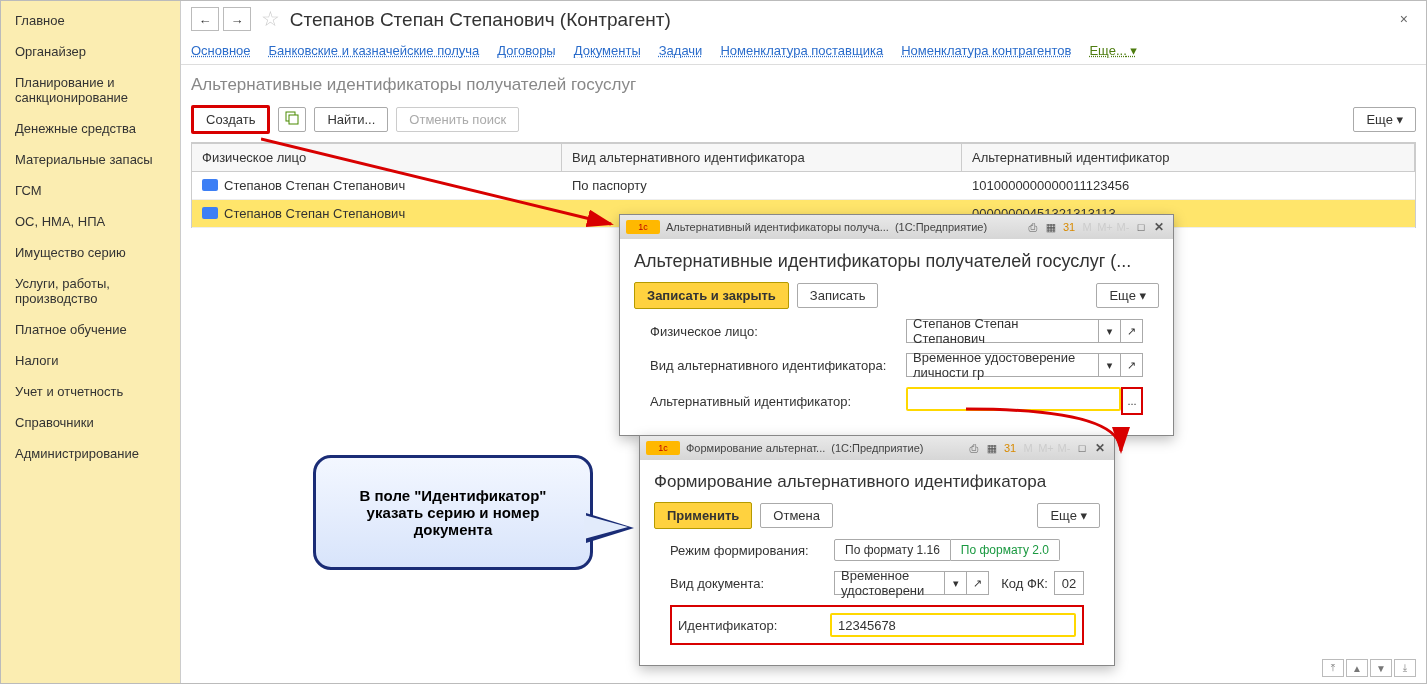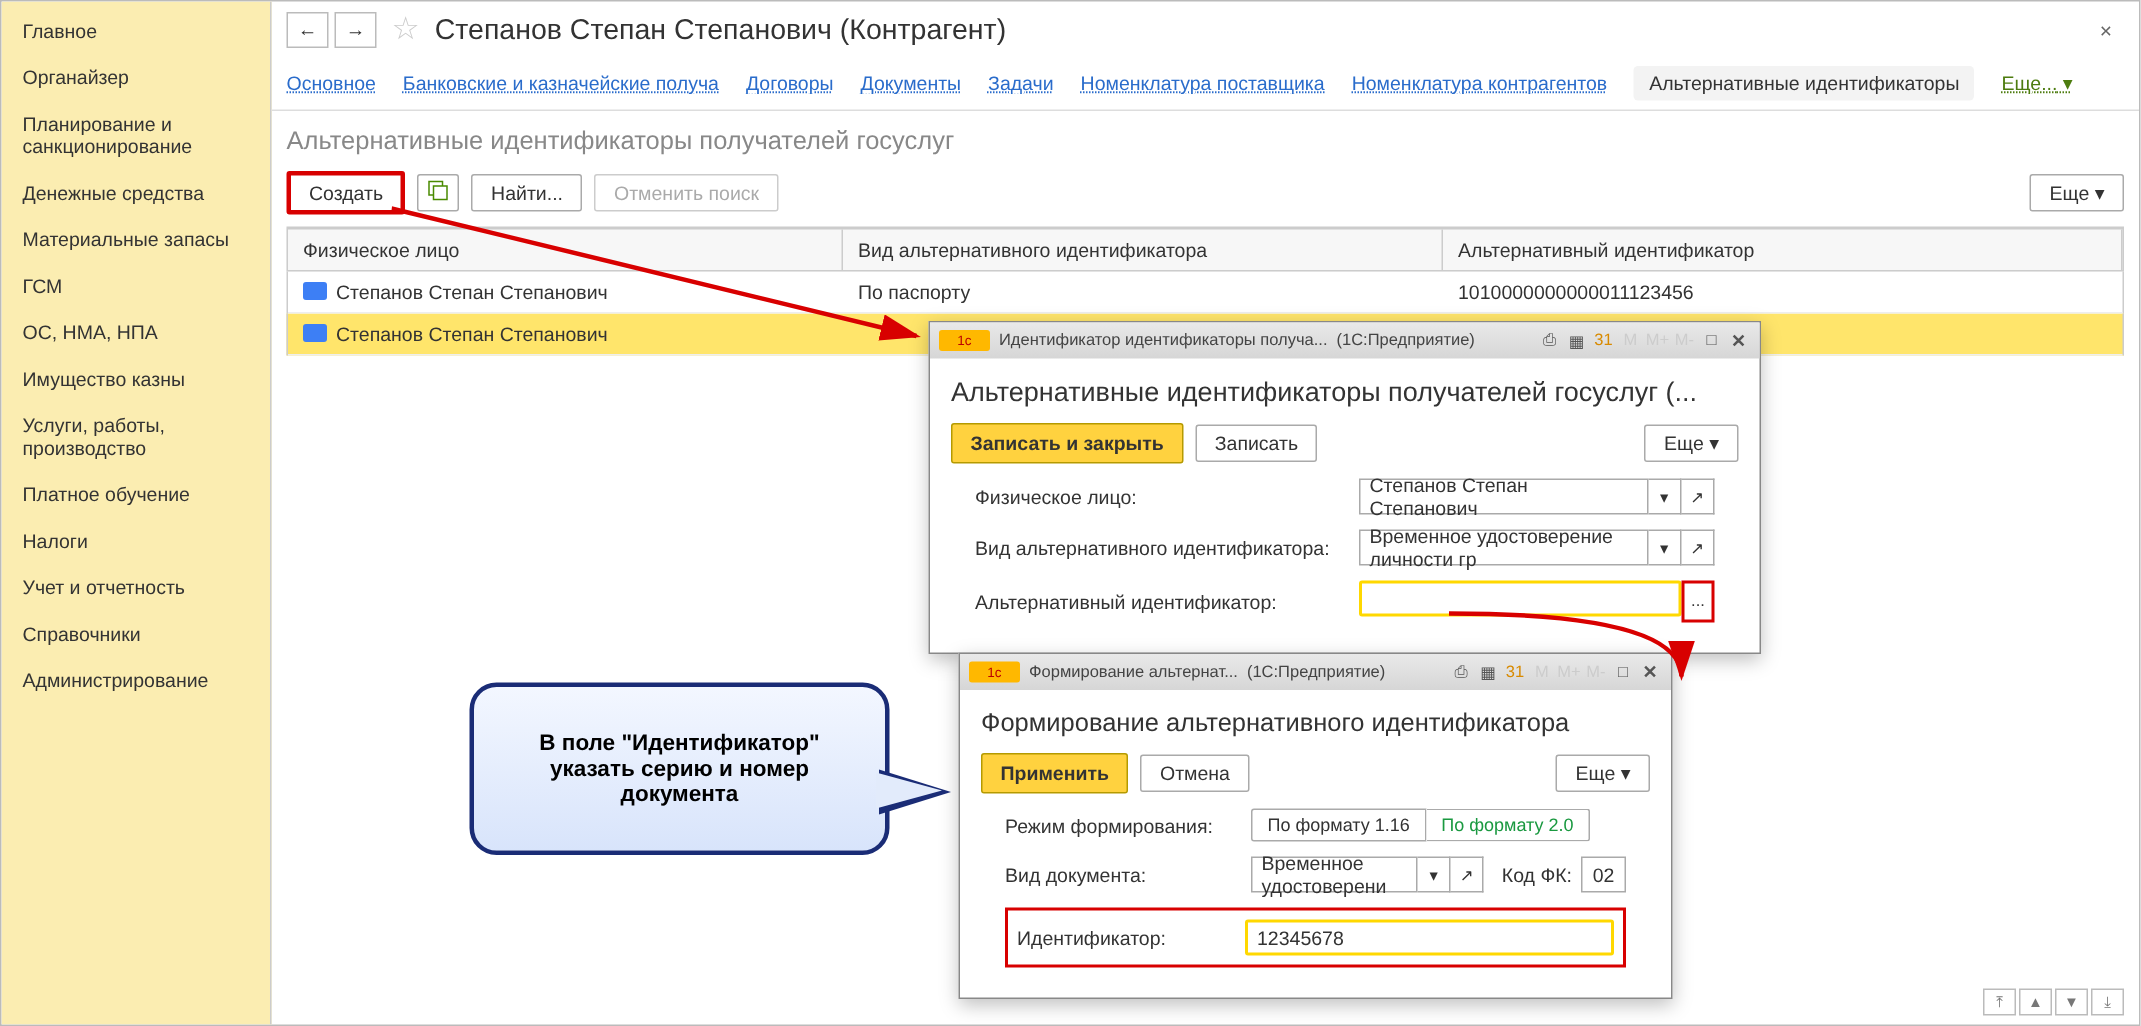--- a/index.html
+++ b/index.html
@@ -72,21 +72,21 @@
 <div class="app">
 
   <div class="sidebar">
     <div class="sidebar-item">Главное</div>
     <div class="sidebar-item">Органайзер</div>
     <div class="sidebar-item">Планирование и санкционирование</div>
     <div class="sidebar-item">Денежные средства</div>
     <div class="sidebar-item">Материальные запасы</div>
     <div class="sidebar-item">ГСМ</div>
     <div class="sidebar-item">ОС, НМА, НПА</div>
-    <div class="sidebar-item">Имущество казны</div>
+    <div class="sidebar-item">Имущество серию</div>
     <div class="sidebar-item">Услуги, работы, производство</div>
     <div class="sidebar-item">Платное обучение</div>
     <div class="sidebar-item">Налоги</div>
     <div class="sidebar-item">Учет и отчетность</div>
     <div class="sidebar-item">Справочники</div>
     <div class="sidebar-item">Администрирование</div>
   </div>
 
   <div class="main">
 
@@ -99,21 +99,20 @@
     </div>
 
     <div class="tabs">
       <span class="tab">Основное</span>
       <span class="tab">Банковские и казначейские получа</span>
       <span class="tab">Договоры</span>
       <span class="tab">Документы</span>
       <span class="tab">Задачи</span>
       <span class="tab">Номенклатура поставщика</span>
       <span class="tab">Номенклатура контрагентов</span>
-      <span class="tab tab-active">Альтернативные идентификаторы</span>
       <span class="tab" style="color:#4d7c0f"><span>Еще...</span> ▾</span>
     </div>
 
     <div class="section-title">Альтернативные идентификаторы получателей госуслуг</div>
 
     <div class="actions-row">
       <span class="btn btn-hl">Создать</span>
       <span class="btn btn-small green-ic">
         <svg width="14" height="14">
             <rect x="1" y="1" width="9" height="9" fill="none" stroke="#4a8a00"></rect>
@@ -139,21 +138,21 @@
       <div class="trow trow-sel">
         <div class="td c1"><span class="ricon"></span><span>Степанов Степан Степанович</span></div>
         <div class="td c2"></div>
         <div class="td c3">00000000451321313113</div>
       </div>
     </div>
 
     <div class="dialog d1">
       <div class="dlg-title">
         <span class="logo1c">1c</span>
-        <span>Идентификатор идентификаторы получа...</span>
+        <span>Альтернативный идентификаторы получа...</span>
         <span>(1С:Предприятие)</span>
         <span class="tticons">
           <span class="tt-ic">⎙</span>
           <span class="tt-ic">▦</span>
           <span class="tt-ic" style="color:#d88a00">31</span>
           <span class="tt-ic" style="color:#ccc">M</span>
           <span class="tt-ic" style="color:#ccc">M+</span>
           <span class="tt-ic" style="color:#ccc">M-</span>
           <span class="tt-ic">□</span>
           <span class="tt-ic tt-close">✕</span>

